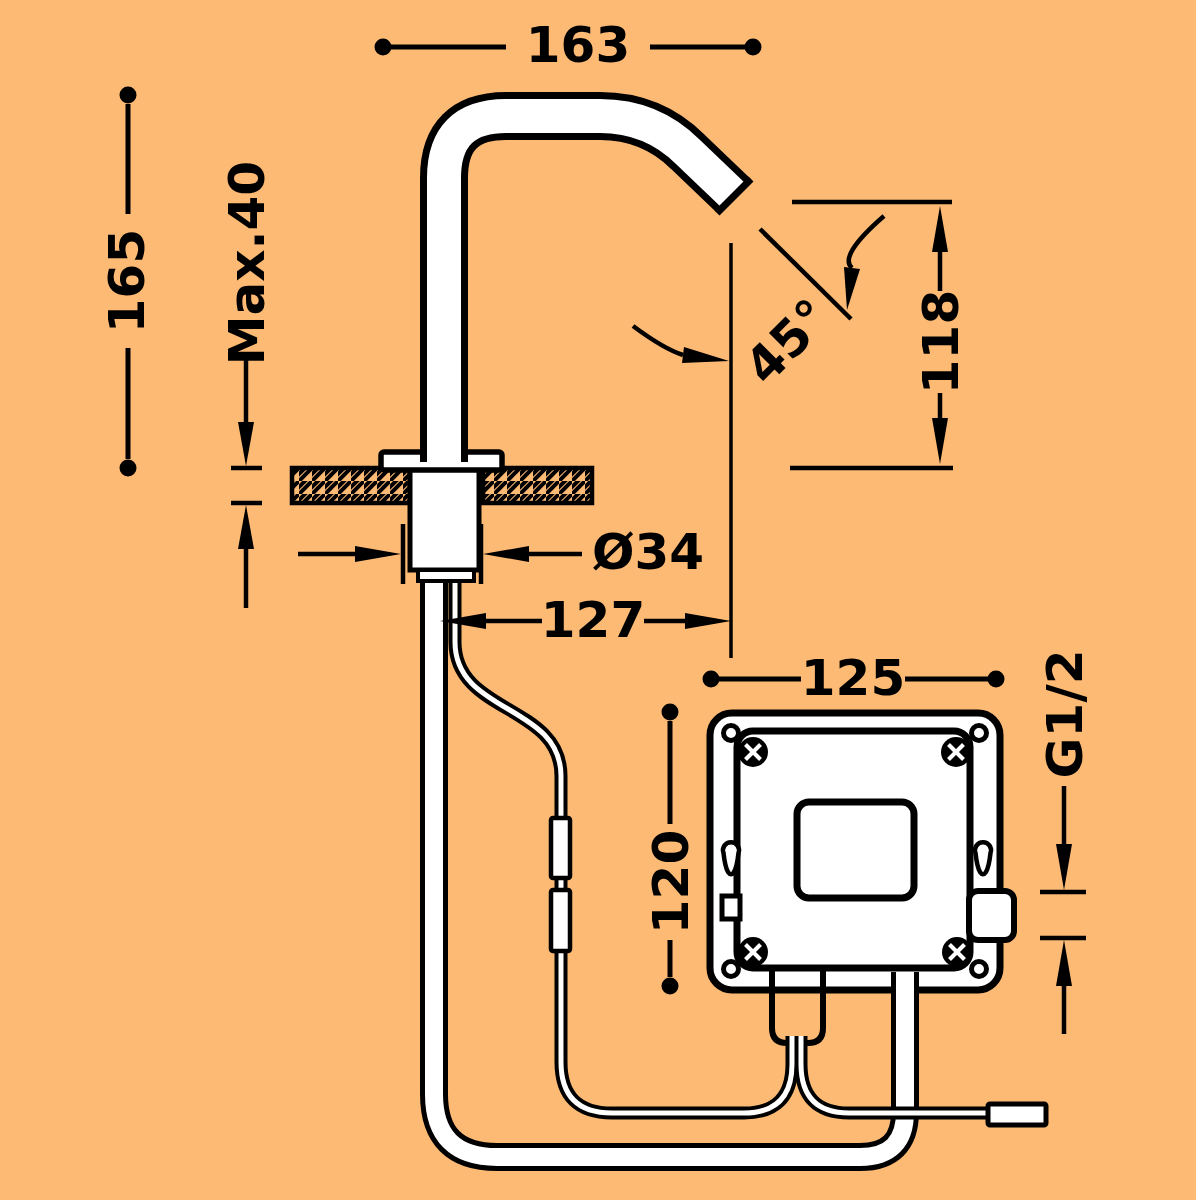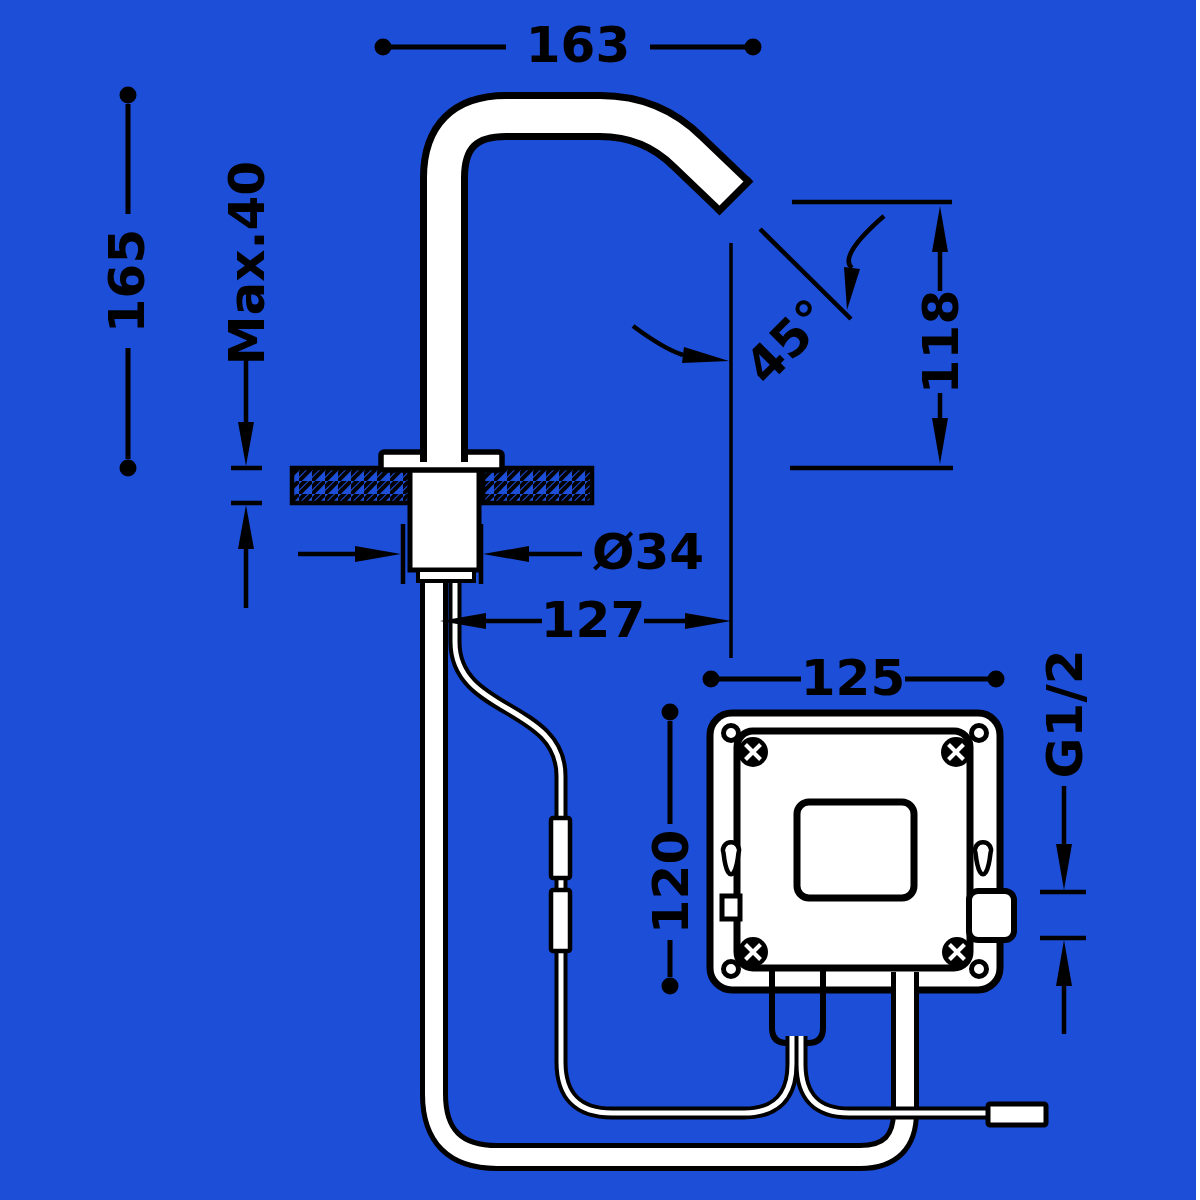--- a/index.html
+++ b/index.html
@@ -1,16 +1,16 @@
 <!DOCTYPE html>
 <html><head>
 <meta charset="utf-8">
 <style>
   html,body{margin:0;padding:0;background:#ffffff;}
-  #canvas{position:relative;width:1196px;height:1200px;background:#1d4ed8;overflow:hidden;}
+  #canvas{position:relative;width:1196px;height:1200px;background:#fdba74;overflow:hidden;}
   svg{display:block;}
   text{font-family:"DejaVu Sans","Liberation Sans",sans-serif;font-weight:bold;fill:#000;}
   .dim{font-size:50px;}
 </style>
 </head>
 <body>
 
 <div id="canvas">
 <svg width="1200" height="1200" viewBox="0 0 1200 1200">
   <defs>

